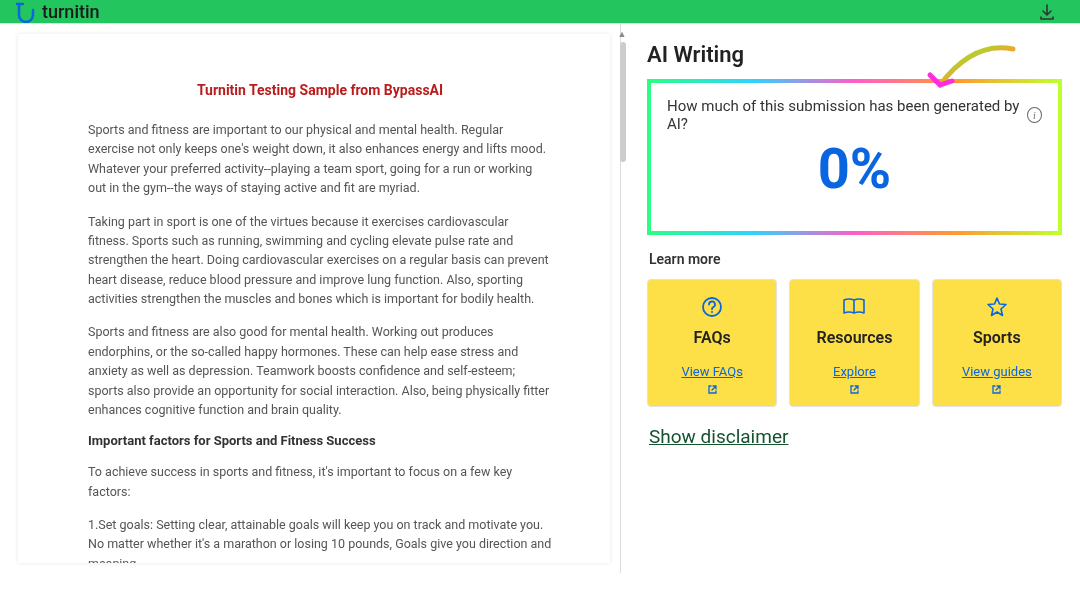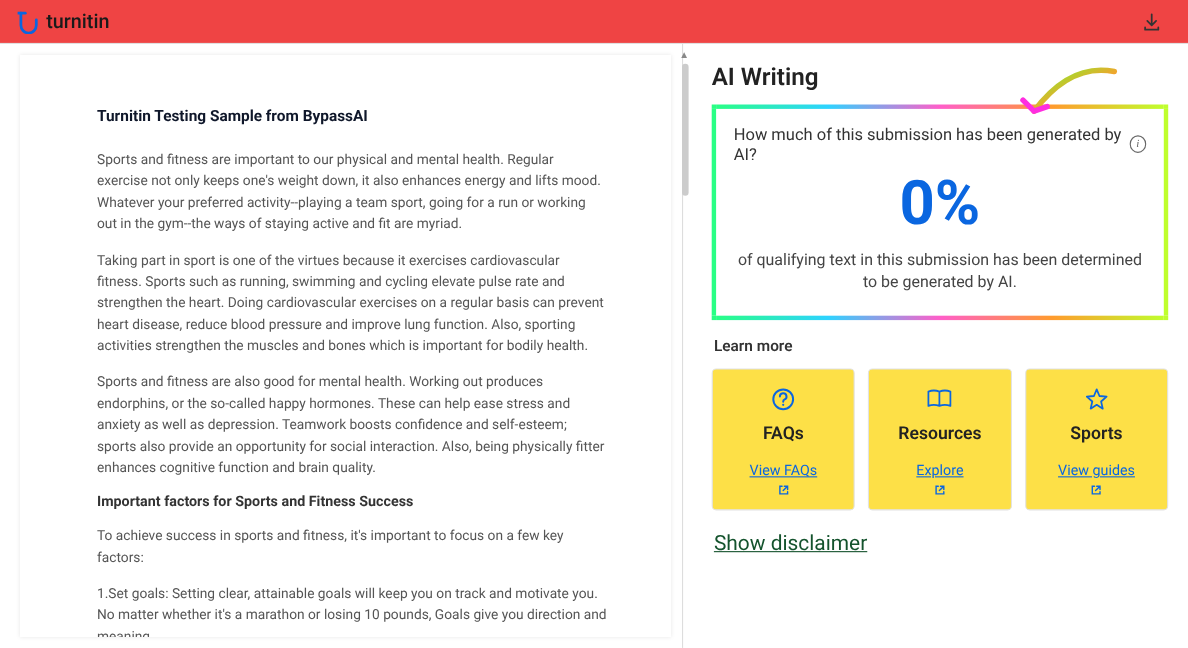--- a/index.html
+++ b/index.html
@@ -5,27 +5,27 @@
   * { box-sizing: border-box; margin: 0; padding: 0; }
   body {
     font-family: -apple-system, BlinkMacSystemFont, "Segoe UI", Roboto, Arial, sans-serif;
     background: #fff;
     width: 1080px;
     height: 589px;
     overflow: hidden;
     color: #333;
   }
   .topbar {
-    height: 40px;
+    height: 24px;
     border-bottom: 1px solid #e0e0e0;
     display: flex;
     align-items: center;
     justify-content: space-between;
     padding: 0 24px 0 16px;
-    background: #ef4444;
+    background: #22c55e;
   }
   .brand {
     display: flex;
     align-items: center;
     gap: 6px;
     color: #1a1a1a;
     font-weight: 500;
     font-size: 18px;
   }
   .brand-icon svg { display: block; }
@@ -44,23 +44,24 @@
   }
   .doc-card {
     background: #fff;
     width: 592px;
     height: 100%;
     overflow-y: auto;
     padding: 48px 58px 40px 70px;
     box-shadow: 0 0 4px rgba(0,0,0,0.1);
   }
   .doc-title {
+    text-align: center;
     font-weight: 700;
     font-size: 14px;
-    color: #0f172a;
+    color: #b91c1c;
     margin-bottom: 22px;
   }
   .doc-card p {
     font-size: 12.5px;
     line-height: 1.55;
     color: #555;
     margin-bottom: 14px;
   }
   .doc-subhead {
     font-weight: 700;
@@ -267,21 +268,20 @@
           </linearGradient>
         </defs>
         <path d="M95 4 Q 55 -4 22 40" fill="none" stroke="url(#ag)" stroke-width="5" stroke-linecap="round"></path>
         <path d="M22 40 L12 30 M22 40 L34 36" fill="none" stroke="#ff2de0" stroke-width="5" stroke-linecap="round"></path>
       </svg>
       <div class="hb-question">
         <span>How much of this submission has been generated by AI?</span>
         <span class="info-icon">i</span>
       </div>
       <div class="hb-percent">0%</div>
-      <div class="hb-desc">of qualifying text in this submission has been determined to be generated by AI.</div>
     </div>
 
     <div class="learn-more">Learn more</div>
 
     <div class="cards-row">
 
       <div class="rcard">
         <div class="rcard-icon">
           <svg width="22" height="22" viewBox="0 0 22 22">
               <circle cx="11" cy="11" r="9" fill="none" stroke="#0a66e0" stroke-width="1.8"></circle>

